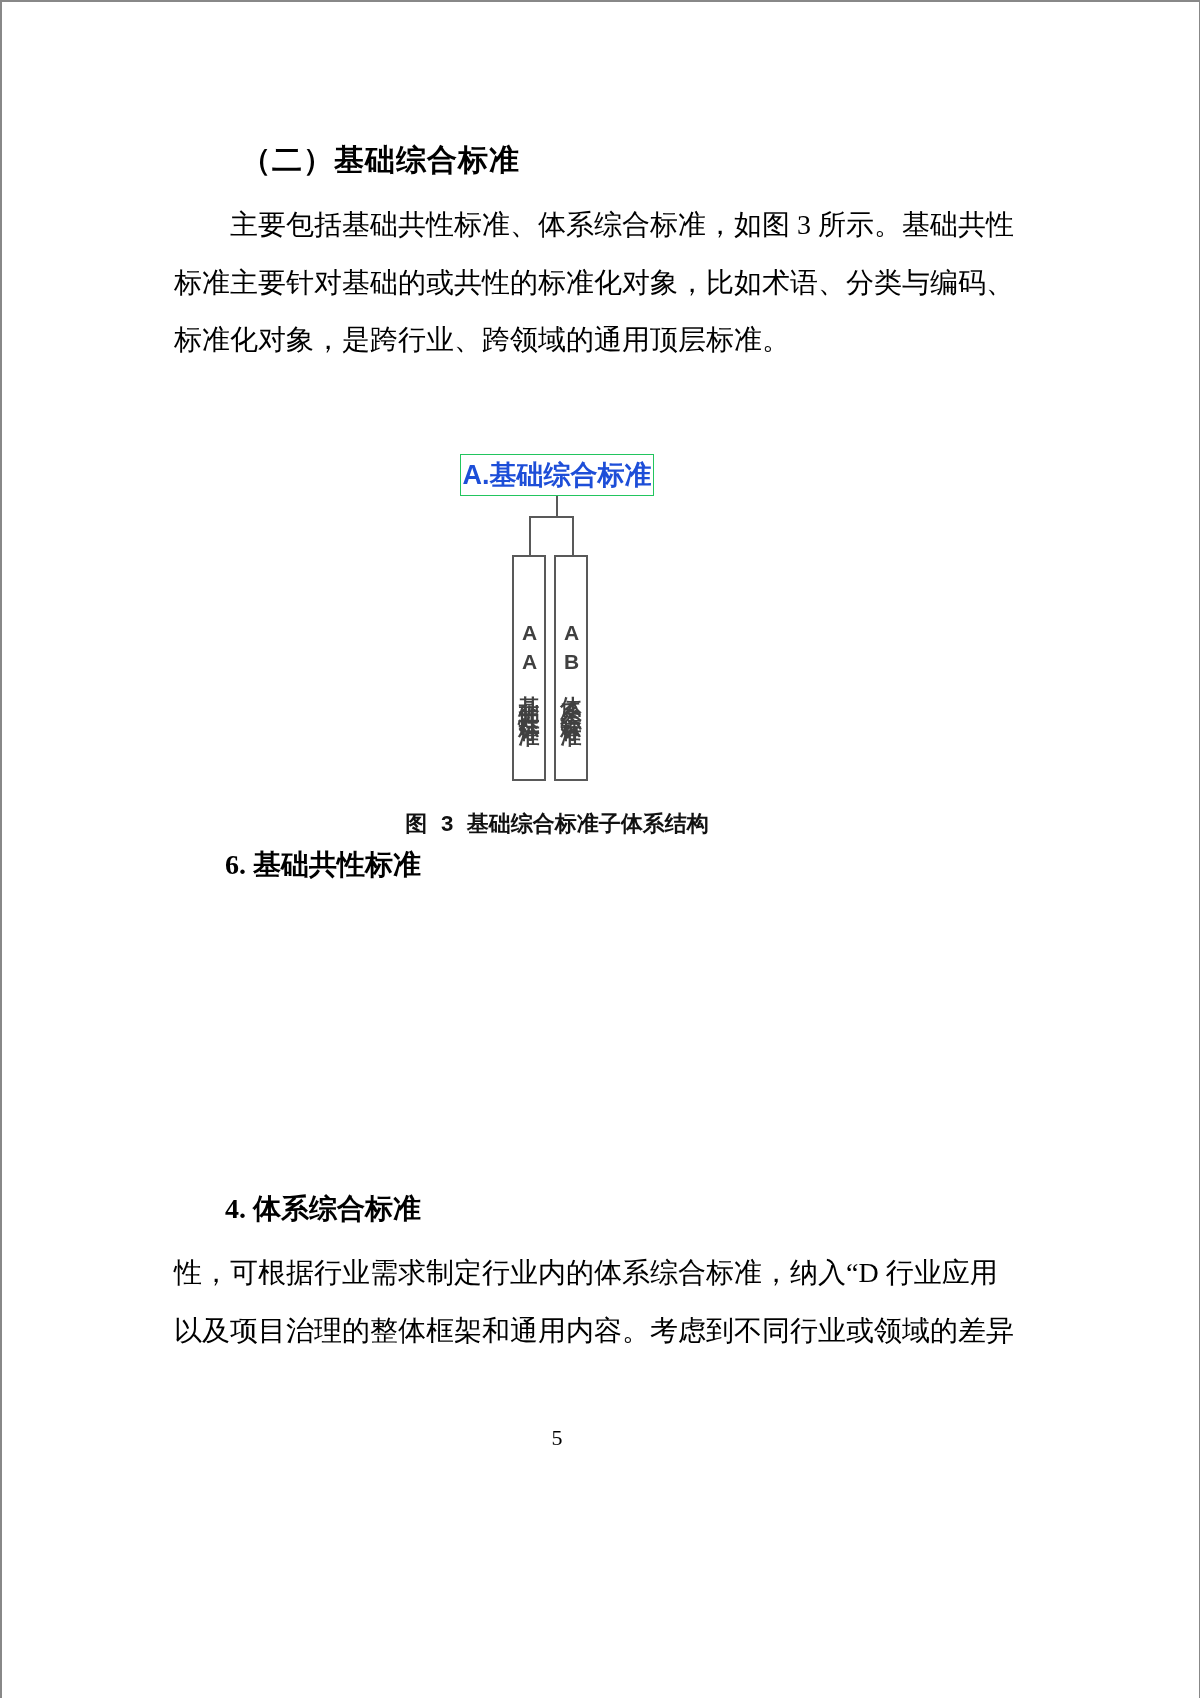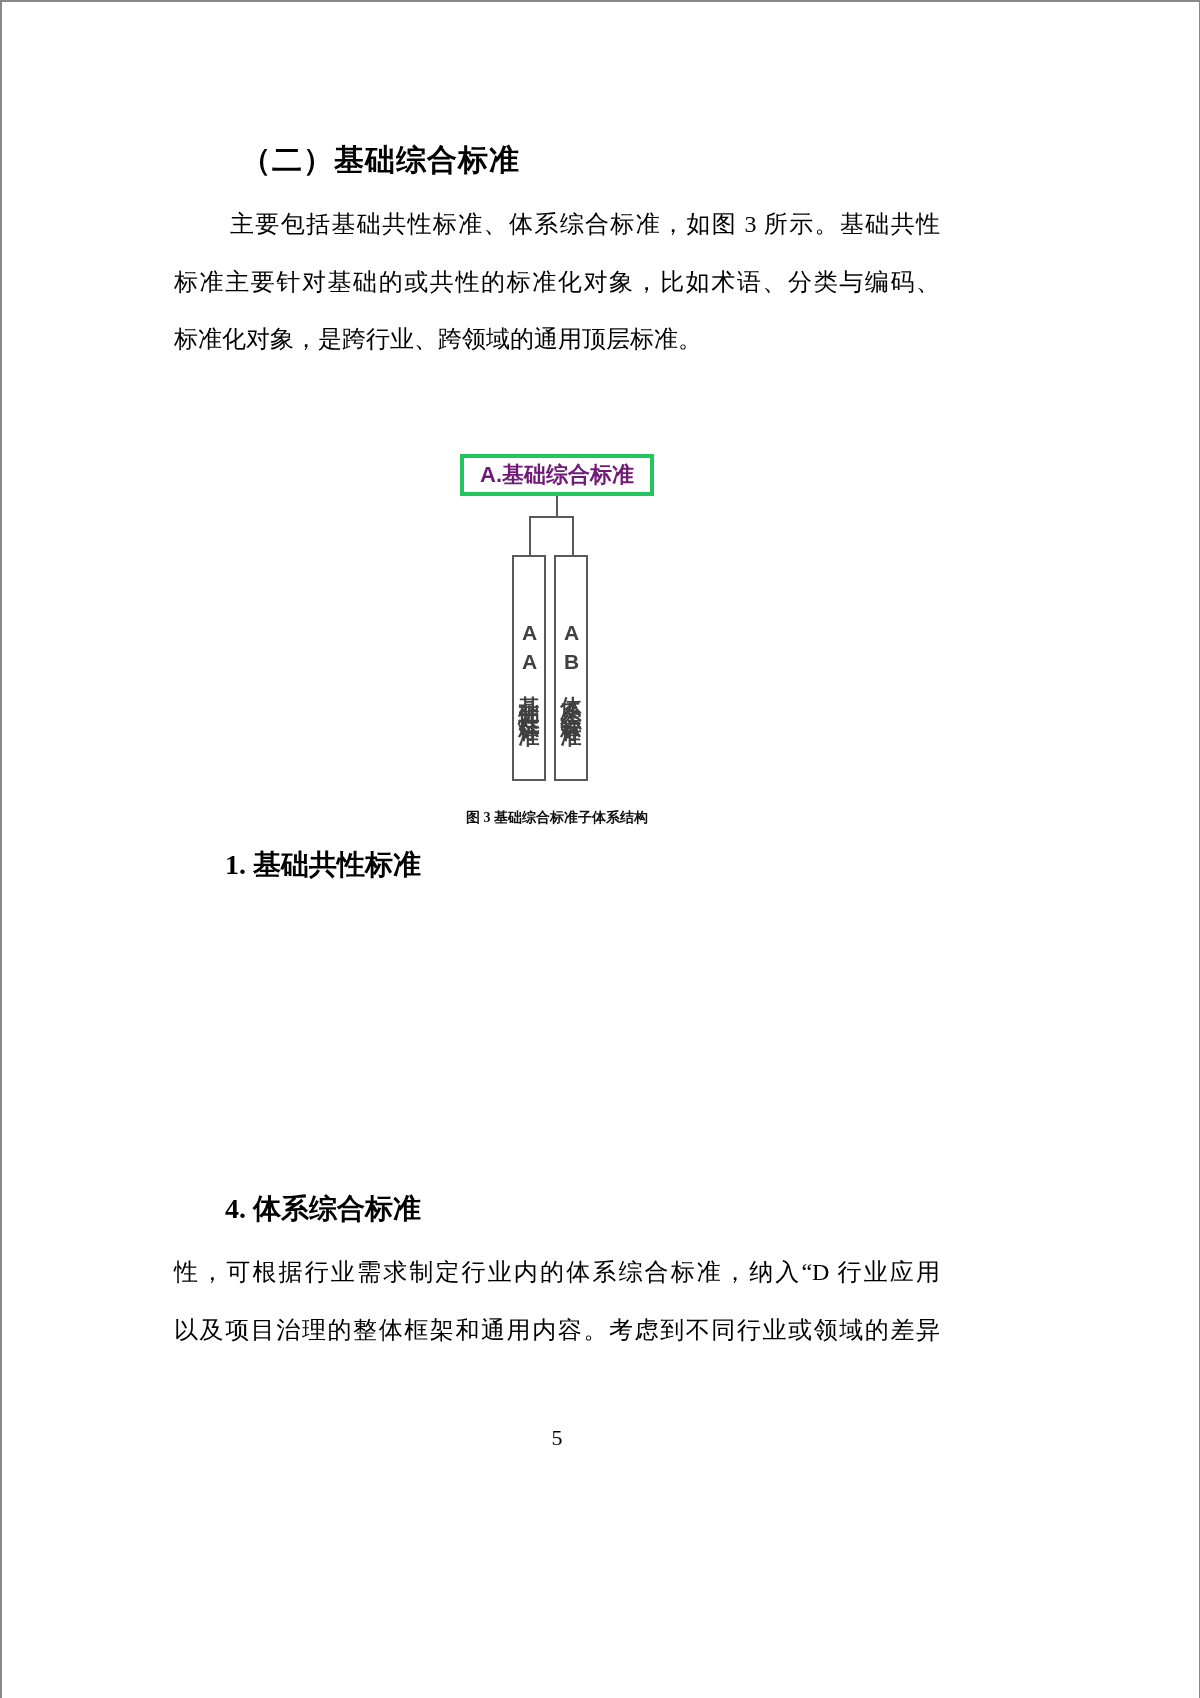--- a/index.html
+++ b/index.html
@@ -16,63 +16,63 @@
   }
   .abs { position: absolute; }
 
   .heading {
     left: 238px; top: 142px;
     font-size: 30px; font-weight: bold; line-height: 1;
     letter-spacing: 1px;
   }
   .para {
     left: 170px; width: 770px;
-    font-size: 24px;
+    font-size: 28px;
   }
   .para .line {
     height: 57.5px; line-height: 57.5px;
     text-align: justify; text-align-last: justify;
     white-space: nowrap;
   }
   .para .line.lastline { text-align-last: left; white-space: normal; }
   .para .line.firstline { text-indent: 56px; }
 
   .subheading {
     left: 222px;
     font-size: 28px; font-weight: bold; line-height: 1;
   }
 
   
   .root-box {
     left: 458px; top: 452px; width: 194px; height: 42px;
-    border: 4px solid #22c55e;
+    border: 1px solid #22c55e;
     display: flex; align-items: center; justify-content: center;
     font-family: "Liberation Sans", "DejaVu Sans", sans-serif;
-    font-weight: bold; font-size: 22px; color: #701a75;
+    font-weight: bold; font-size: 27px; color: #1d4ed8;
     background: #ffffff;
   }
   .conn { background: #595959; }
   .vbox {
     top: 553px; width: 34px; height: 226px;
     border: 2px solid #595959;
     display: flex; align-items: center; justify-content: center;
     background: #ffffff;
   }
   .vbox span {
     writing-mode: vertical-rl;
     text-orientation: upright;
     font-family: "Liberation Sans", "DejaVu Sans", sans-serif;
     font-weight: bold; font-size: 21px; color: #404040;
     letter-spacing: 6px;
   }
   .caption {
     left: 170px; top: 806px; width: 770px;
     text-align: center;
-    font-family: Liberation Serif, serif;
-    font-weight: bold; font-size: 14px; color: #111111;
+    font-family: Liberation Mono, monospace;
+    font-weight: bold; font-size: 22px; color: #111111;
   }
   .pagenum {
     left: 170px; top: 1424px; width: 770px;
     text-align: center; font-size: 22px; line-height: 1;
   }
 </style>
 </head>
 <body>
 
 <div class="page">
@@ -94,21 +94,21 @@
 
   <div class="abs vbox" style="left:510px;">
     <span>AA基础共性标准</span>
   </div>
   <div class="abs vbox" style="left:552px;">
     <span>AB体系综合标准</span>
   </div>
 
   <div class="abs caption">图 3 基础综合标准子体系结构</div>
 
-  <div class="abs subheading" style="top:848px;">1.  基础共性标准</div>
+  <div class="abs subheading" style="top:848px;">6.  基础共性标准</div>
 
 
   <div class="abs subheading" style="top:1192px;">4.  体系综合标准</div>
 
   <div class="abs para" style="top:1240px;">
     <div class="line">性，可根据行业需求制定行业内的体系综合标准，纳入“D 行业应用</div>
     <div class="line">以及项目治理的整体框架和通用内容。考虑到不同行业或领域的差异</div>
   </div>
 
   <div class="abs pagenum">5</div>

